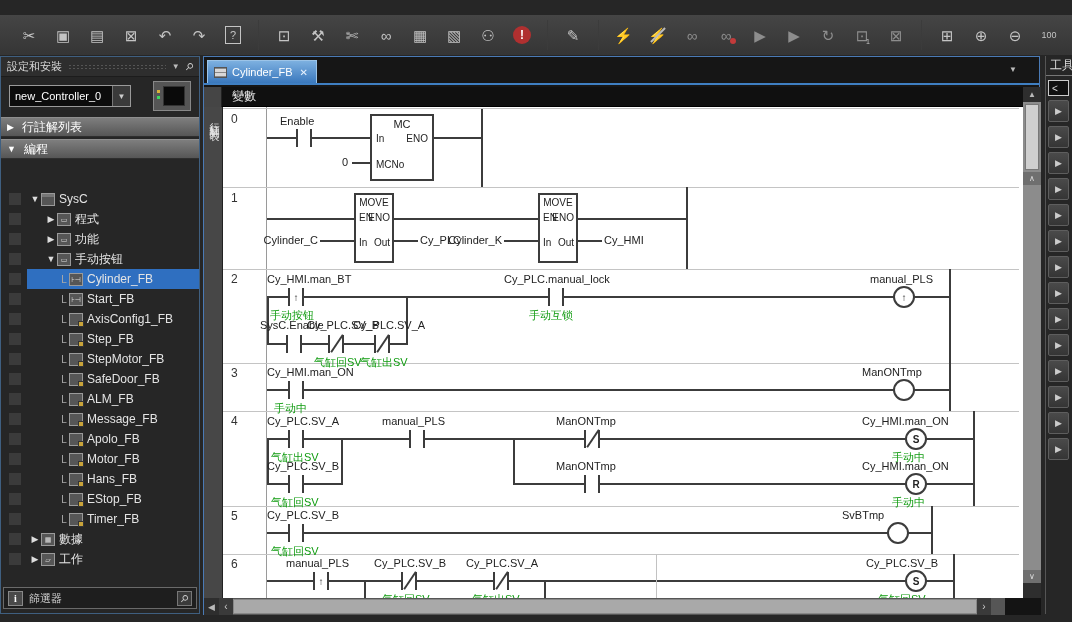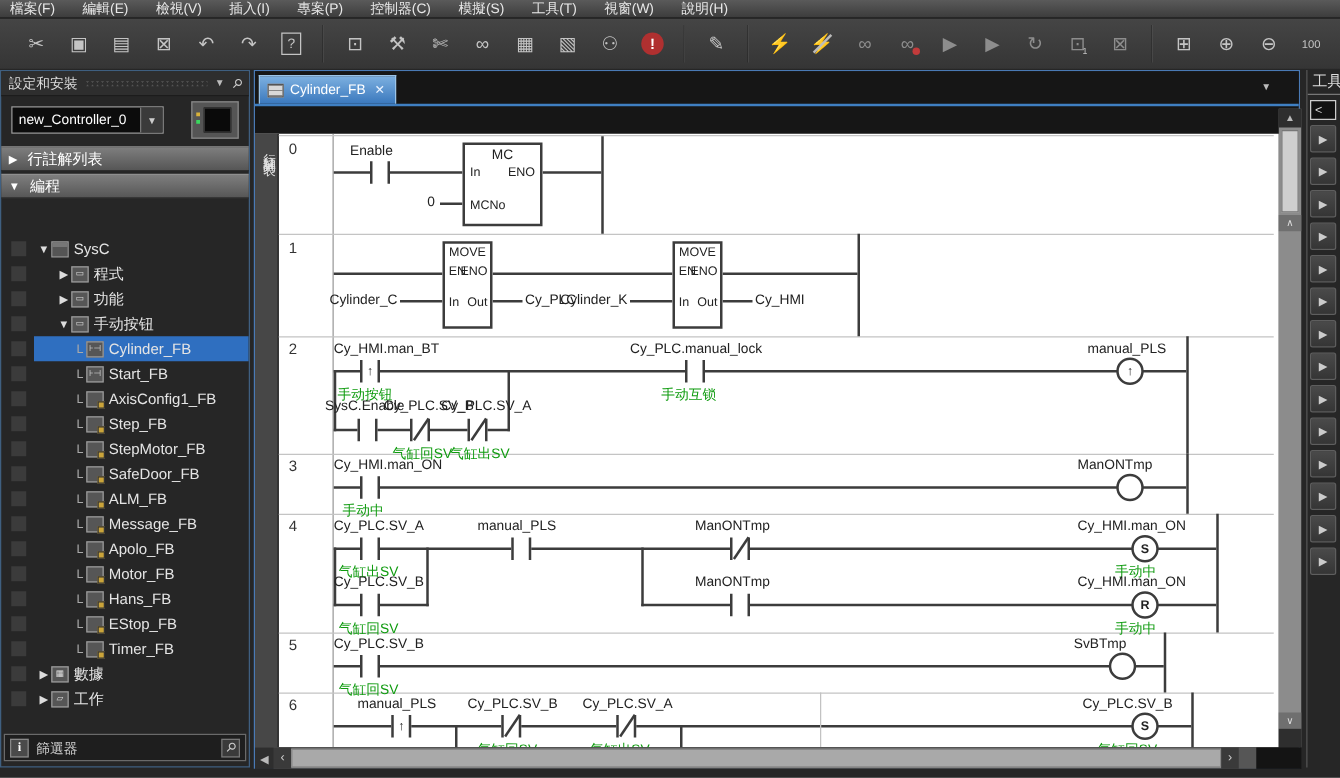--- a/index.html
+++ b/index.html
@@ -100,32 +100,20 @@
 .toolbox{position:absolute;left:1045px;top:56px;width:27px;height:558px;background:#262626;border-left:1px solid #555;overflow:hidden}
 .tbhead{height:20px;font-size:12px;color:#ddd;padding-left:4px;white-space:nowrap;overflow:hidden;border-bottom:1px solid #777;display:flex;align-items:center}
 .tbsearch{margin:4px 2px;width:21px;height:16px;border:1px solid #ccc;background:#111;color:#ddd;font-size:10px;display:flex;align-items:center;padding-left:3px}
 .tbrow{margin:4px 2px;width:21px;height:22px;background:linear-gradient(#4a4a4a,#353535);border:1px solid #5e5e5e;border-radius:2px;color:#ccc;font-size:9px;display:flex;align-items:center;justify-content:center}
 </style>
 </head>
 <body>
 
 <div id="app">
 
-  <div class="menubar">
-    <span class="mi">檔案(F)</span>
-    <span class="mi">編輯(E)</span>
-    <span class="mi">檢視(V)</span>
-    <span class="mi">插入(I)</span>
-    <span class="mi">專案(P)</span>
-    <span class="mi">控制器(C)</span>
-    <span class="mi">模擬(S)</span>
-    <span class="mi">工具(T)</span>
-    <span class="mi">視窗(W)</span>
-    <span class="mi">說明(H)</span>
-  </div>
 
   <div class="toolbar">
     <div class="tgrp">
       <div class="tbtn">
           <span class="g">✂</span>
         </div>
       <div class="tbtn">
           <span class="g">▣</span>
         </div>
       <div class="tbtn">
@@ -415,20 +403,24 @@
   </div>
 
   <div class="editor">
     <div class="tabbar">
       <div class="tab">
         <span class="ticon"></span>
         <span class="tname">Cylinder_FB</span>
         <span class="tclose">✕</span>
       </div>
       <span class="tabdd">▼</span>
+    </div>
+    <div class="varbar">
+      <span class="vsq"></span>
+      <span class="vlabel">變數</span>
     </div>
 
     <div class="canvas">
       <div class="strip">
           <span class="vtext">行註解列表</span>
         </div>
       <i class="gridv" style="left:62px;top:0;height:491px"></i>
       <i class="sep" style="top:1px"></i>
       <i class="sep" style="top:80px"></i>
       <i class="sep" style="top:162px"></i>
@@ -552,21 +544,21 @@
           <span>R</span>
         </span>
       <span class="cmt" style="left:688px;top:388px">手动中</span>
 
       <span class="rnum" style="left:27px;top:402px">5</span>
       <i class="wh" style="left:63px;top:425px;width:664px"></i>
       <i class="wv" style="left:727px;top:399px;height:48px"></i>
       <span class="lbl" style="left:63px;top:402px">Cy_PLC.SV_B</span>
       <span class="contact" style="left:84px;top:417px"></span>
       <span class="cmt" style="left:67px;top:437px">气缸回SV</span>
-      <span class="lbl" style="left:655px;top:402px">SvBTmp</span>
+      <span class="lbl" style="left:638px;top:402px">SvBTmp</span>
       <span class="coil" style="left:683px;top:415px"></span>
 
       <span class="rnum" style="left:27px;top:450px">6</span>
       <i class="wh" style="left:63px;top:473px;width:686px"></i>
       <i class="wv" style="left:749px;top:447px;height:44px"></i>
       <i class="gridvl" style="left:452px;top:447px;height:44px"></i>
       <i class="wv" style="left:160px;top:473px;height:18px"></i>
       <i class="wv" style="left:340px;top:473px;height:18px"></i>
       <span class="lbl" style="left:82px;top:450px">manual_PLS</span>
       <span class="contact" style="left:109px;top:465px">

